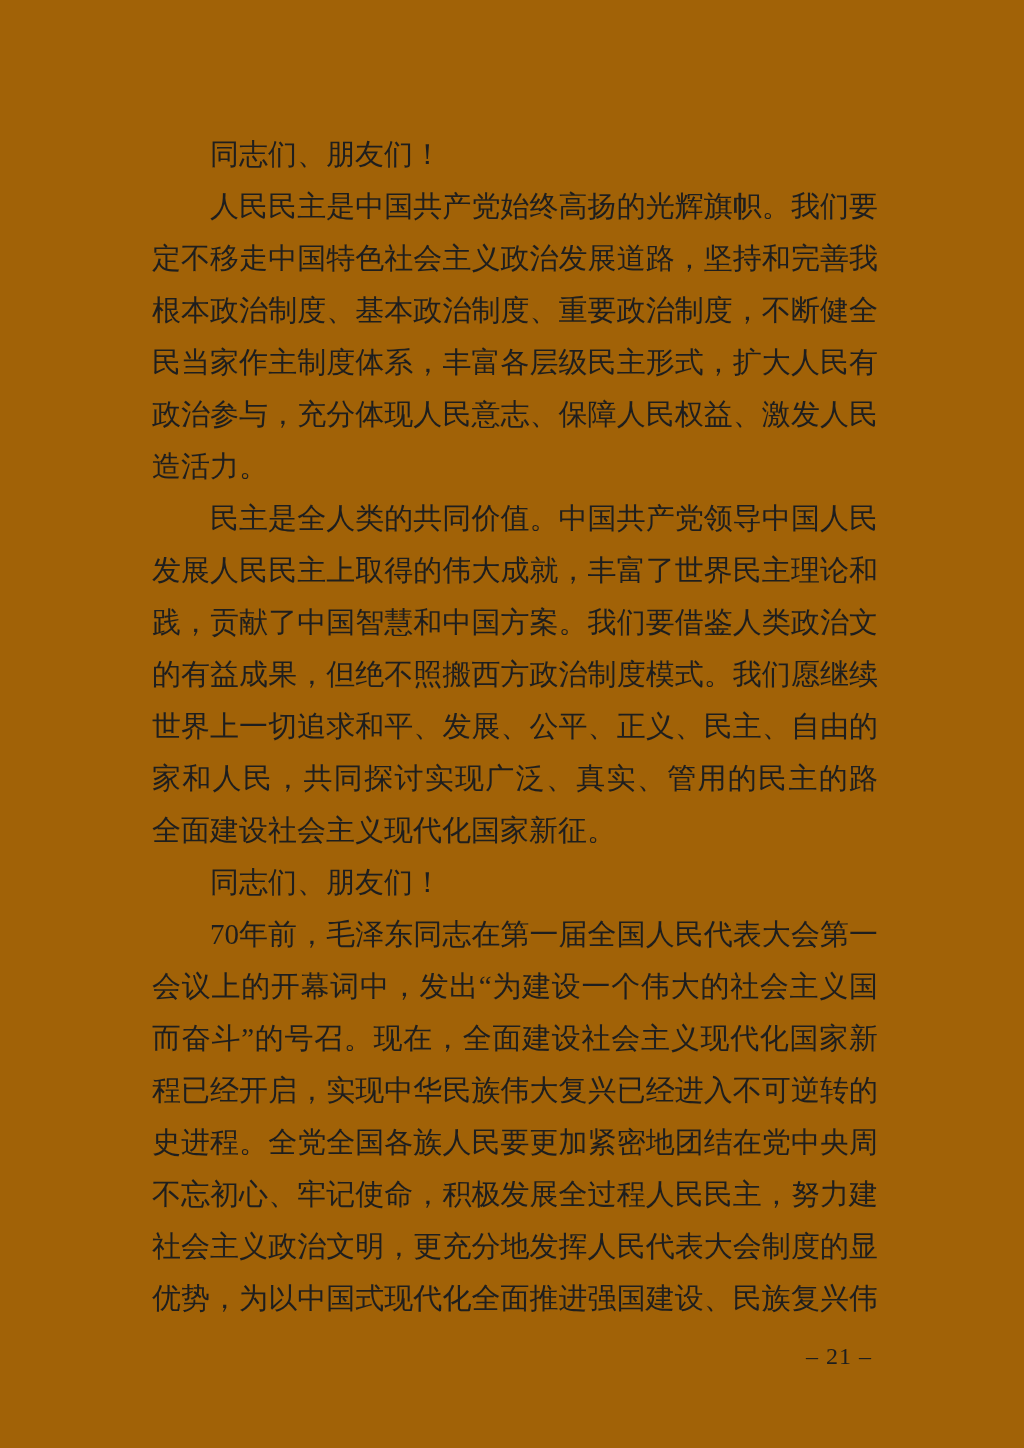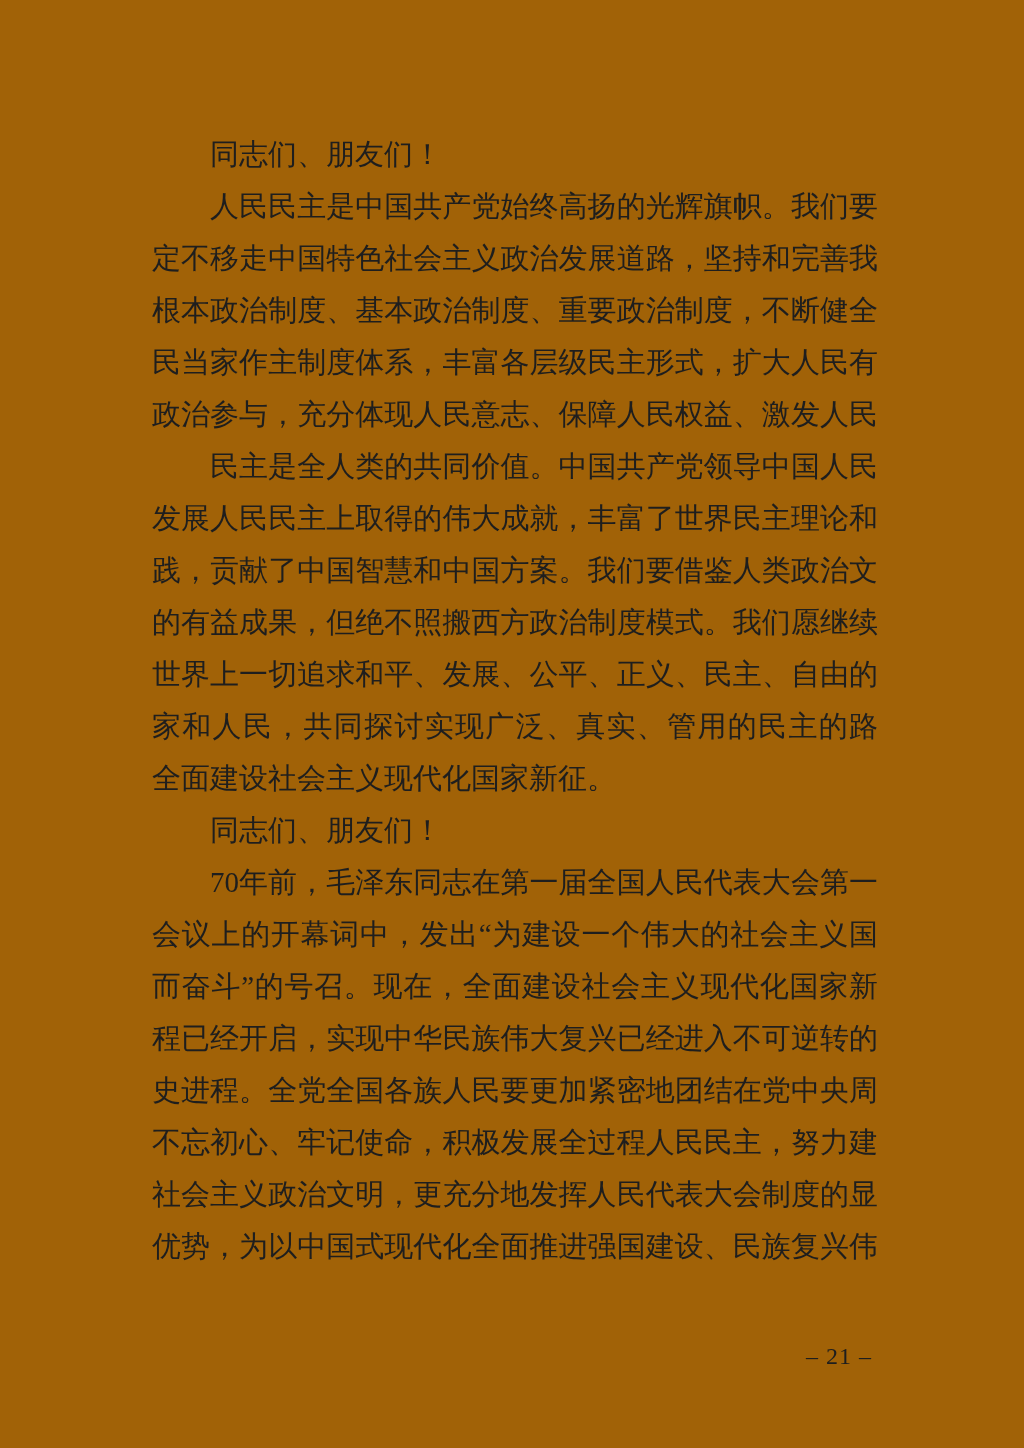--- a/index.html
+++ b/index.html
@@ -54,20 +54,21 @@
 <body>
 
 <div class="page">
   <div class="text-block">
     <div class="line indent short">同志们、朋友们！</div>
     <div class="line indent">人民民主是中国共产党始终高扬的光辉旗帜。我们要坚</div>
     <div class="line">定不移走中国特色社会主义政治发展道路，坚持和完善我国</div>
     <div class="line">根本政治制度、基本政治制度、重要政治制度，不断健全人</div>
     <div class="line">民当家作主制度体系，丰富各层级民主形式，扩大人民有序</div>
     <div class="line">政治参与，充分体现人民意志、保障人民权益、激发人民创</div>
+    <div class="line short">造活力。</div>
     <div class="line indent">民主是全人类的共同价值。中国共产党领导中国人民在</div>
     <div class="line">发展人民民主上取得的伟大成就，丰富了世界民主理论和实</div>
     <div class="line">践，贡献了中国智慧和中国方案。我们要借鉴人类政治文明</div>
     <div class="line">的有益成果，但绝不照搬西方政治制度模式。我们愿继续同</div>
     <div class="line">世界上一切追求和平、发展、公平、正义、民主、自由的国</div>
     <div class="line">家和人民，共同探讨实现广泛、真实、管用的民主的路径，</div>
     <div class="line short">全面建设社会主义现代化国家新征。</div>
     <div class="line indent short">同志们、朋友们！</div>
     <div class="line indent">70年前，毛泽东同志在第一届全国人民代表大会第一次</div>
     <div class="line">会议上的开幕词中，发出“为建设一个伟大的社会主义国家</div>

